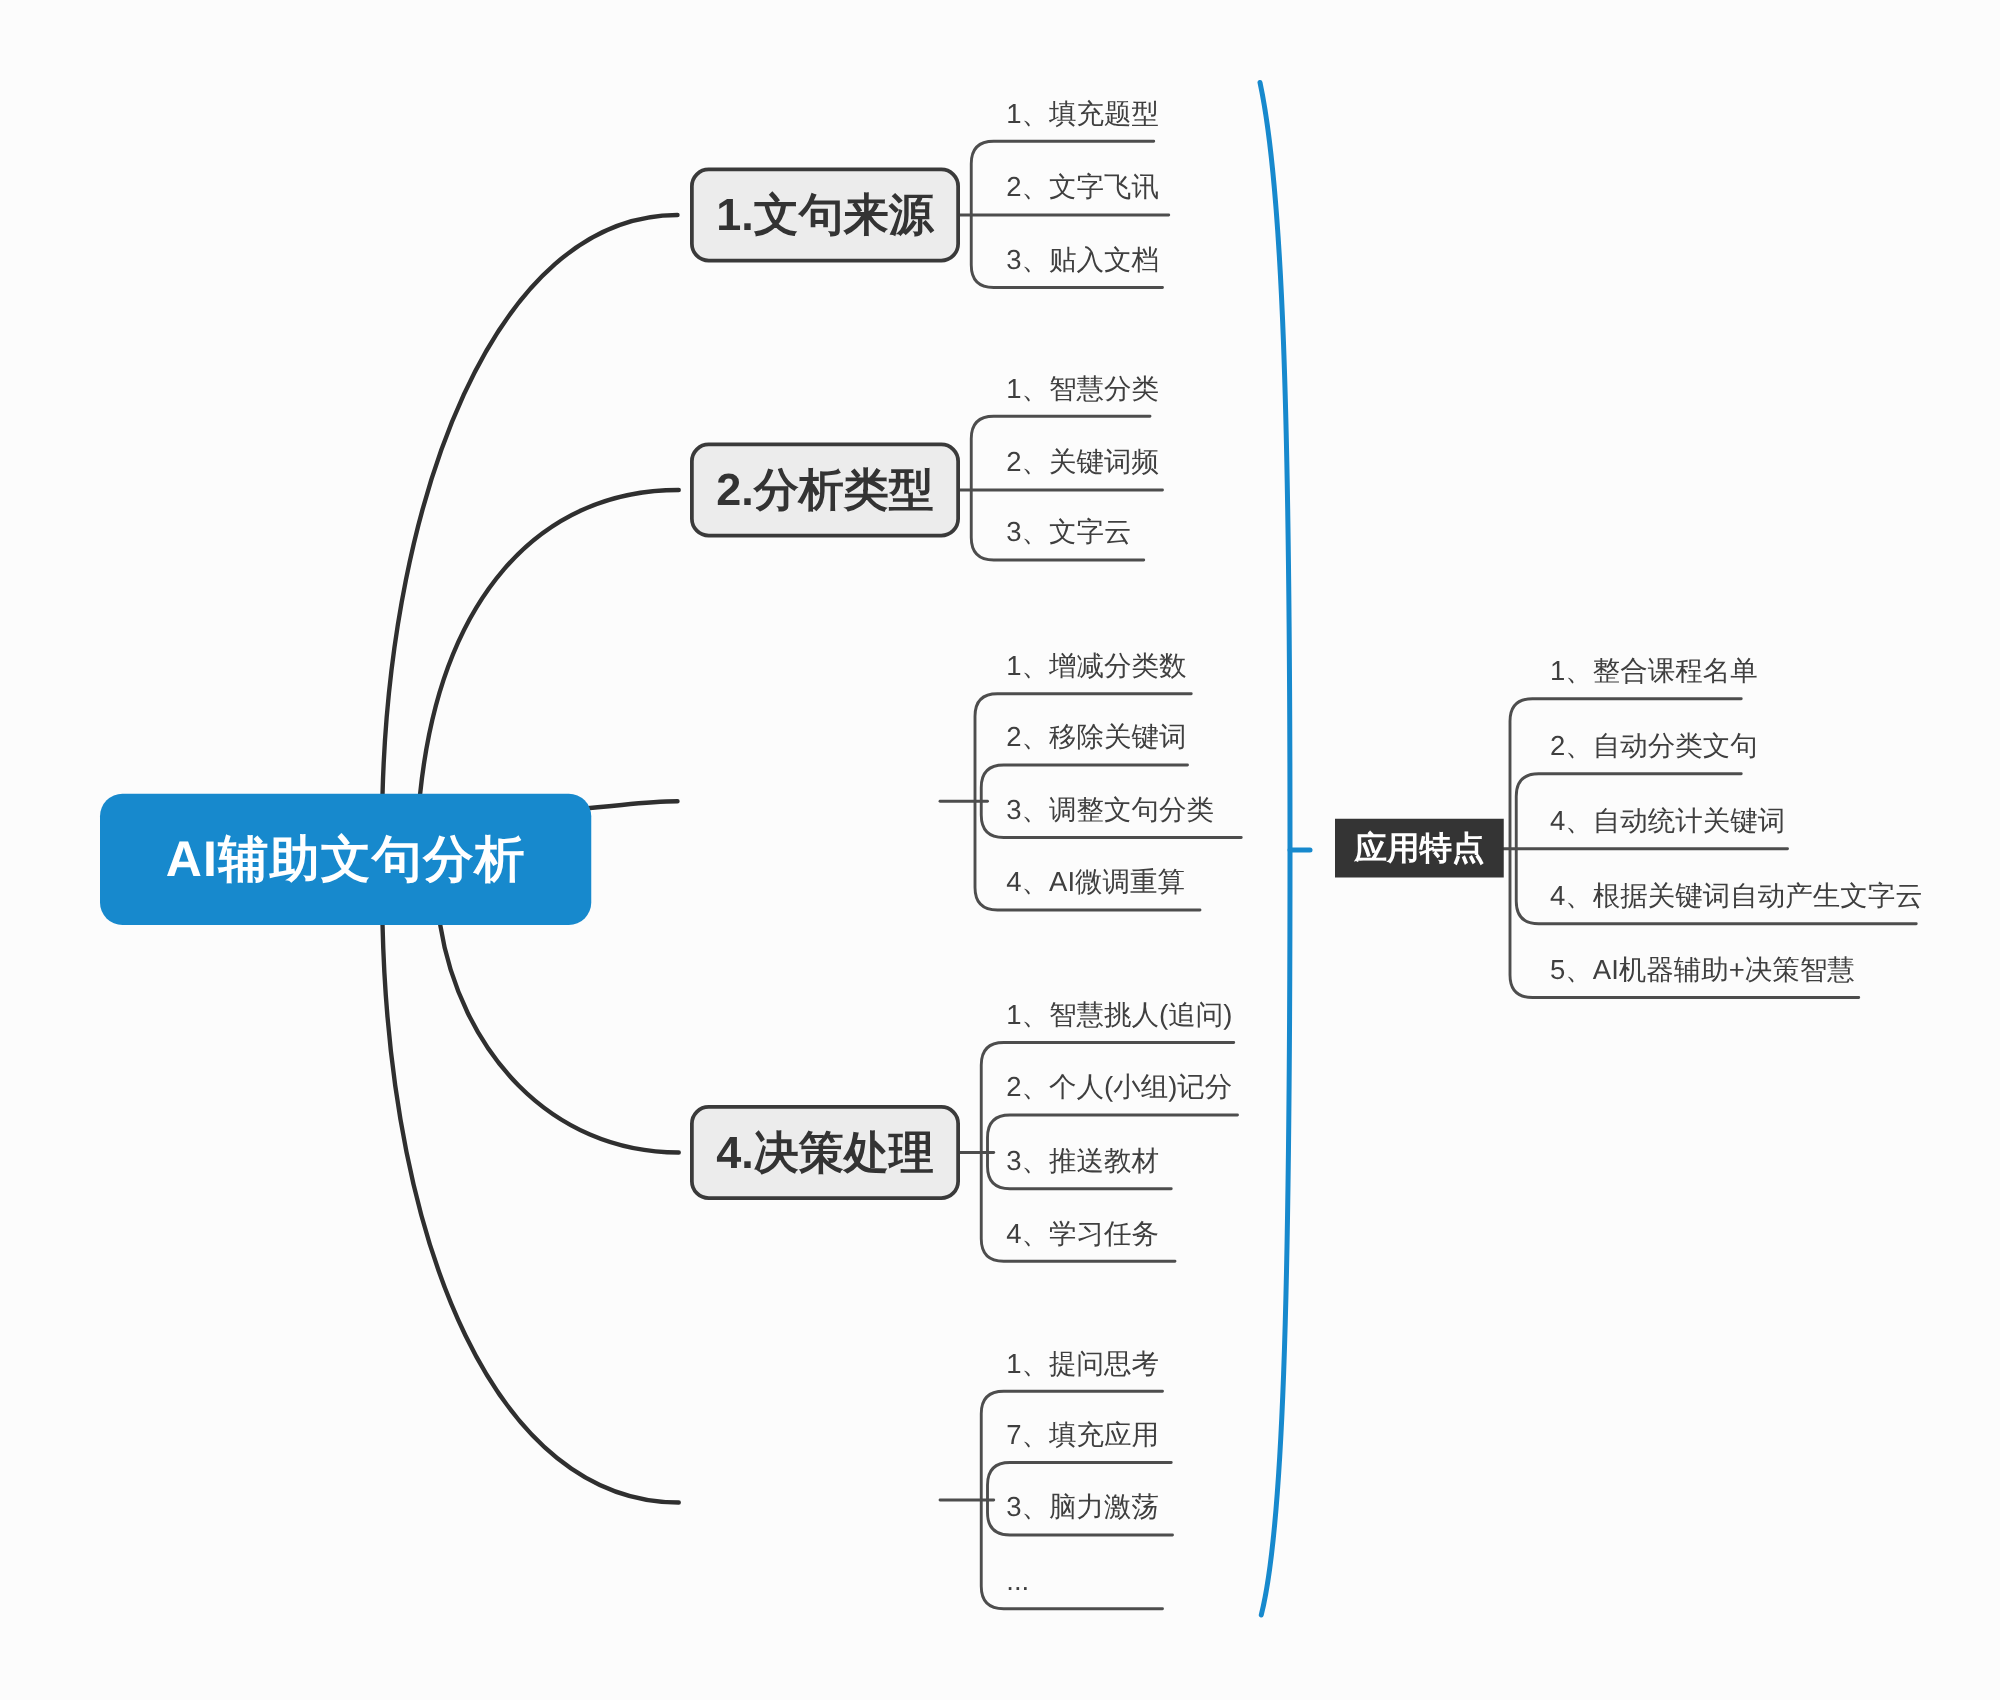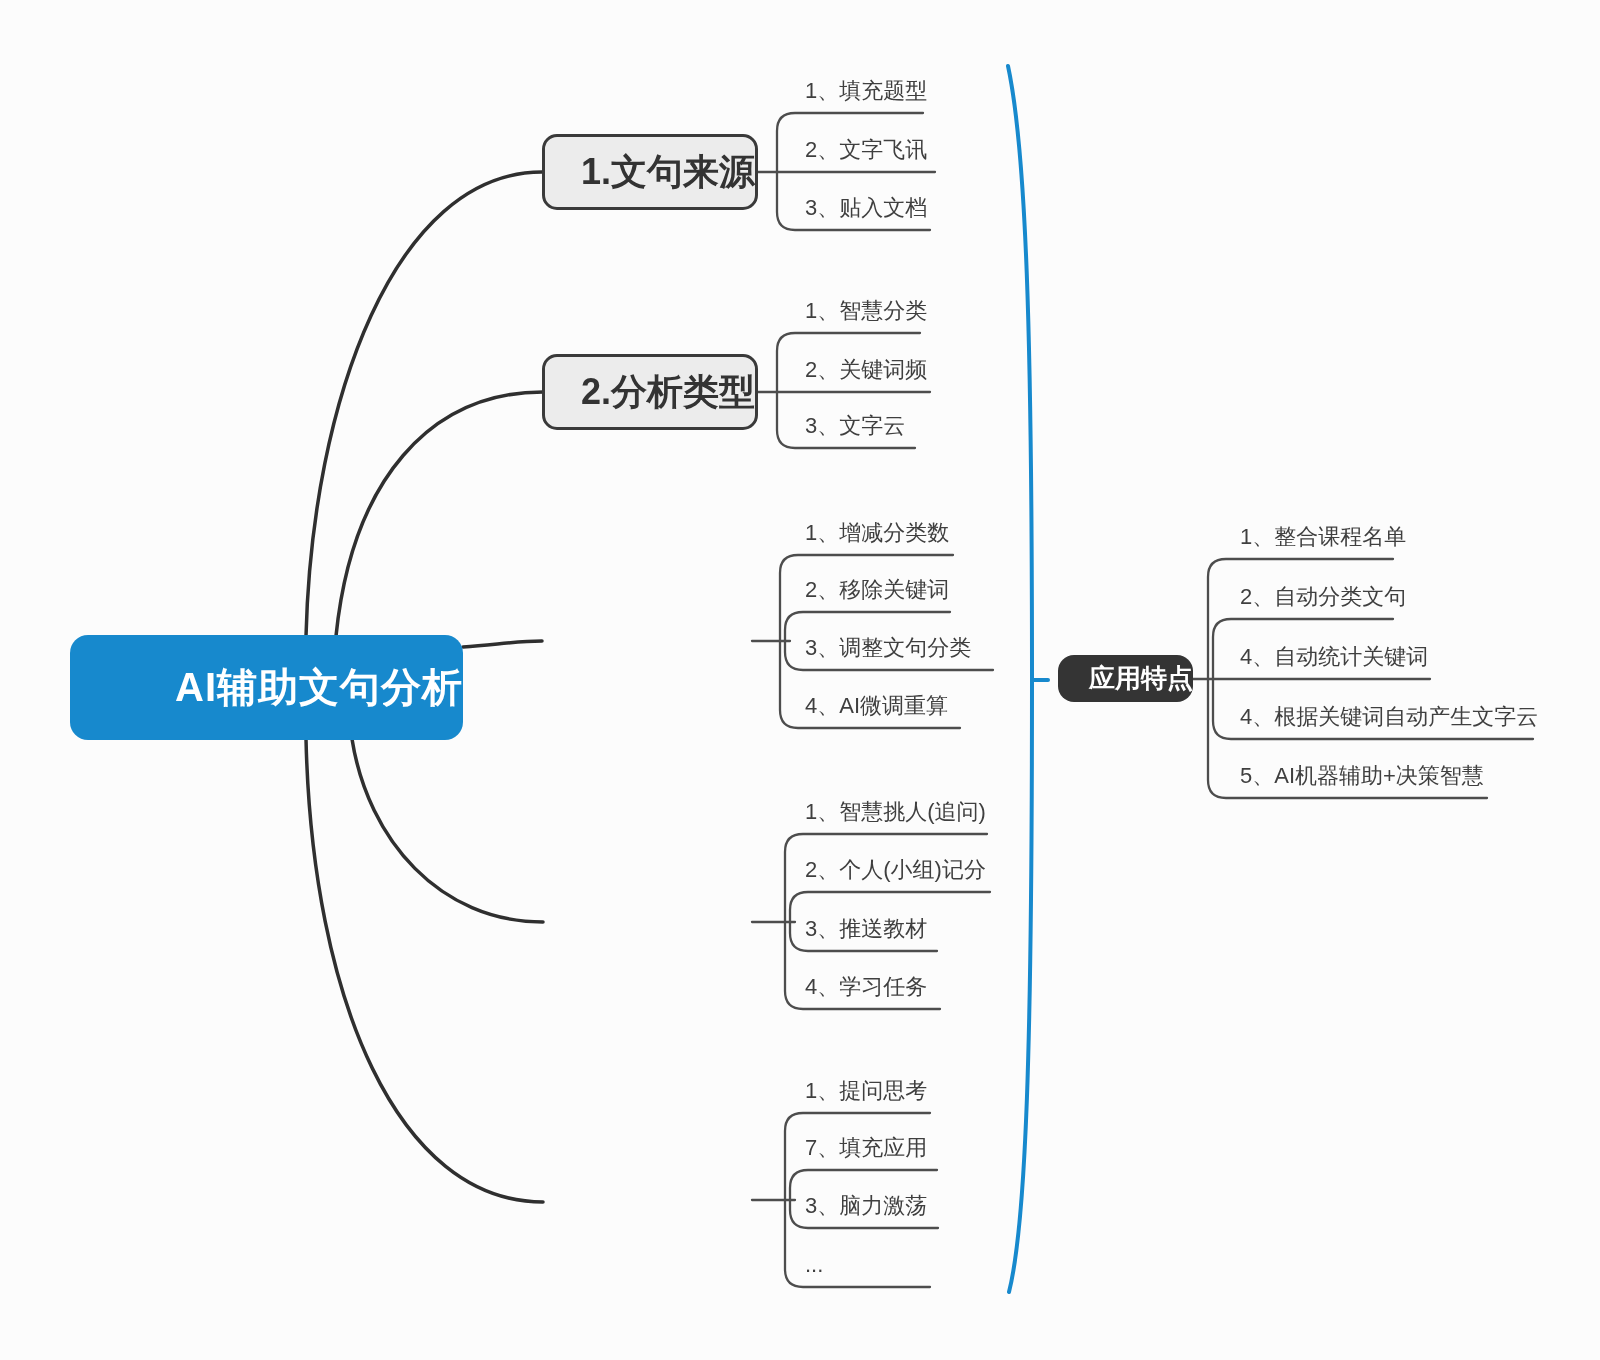--- a/index.html
+++ b/index.html
@@ -2,37 +2,37 @@
 <html><head>
 <meta charset="utf-8">
 <style>
   html,body{margin:0;padding:0;background:#fcfcfc;}
   .canvas{
     position:relative;width:1600px;height:1360px;background:#fcfcfc;overflow:hidden;
     font-family:"Liberation Sans","DejaVu Sans",sans-serif;
   }
   svg.wires{position:absolute;left:0;top:0;width:1600px;height:1360px;}
   .node{
-    position:absolute;display:flex;align-items:center;justify-content:flex-end;
-    box-sizing:border-box;white-space:nowrap;
+    position:absolute;display:flex;align-items:center;justify-content:center;
+    box-sizing:border-box;white-space:nowrap;margin-left:10px;
   }
   .root-node{
     left:70px;top:635px;width:393px;height:105px;
     background:#1789cd;border-radius:18px;
     color:#ffffff;font-size:40px;font-weight:bold;letter-spacing:1px;
   }
   .branch-node{
     left:542px;width:216px;height:76px;
     background:#ececec;border:3px solid #3a3a3a;border-radius:15px;
     color:#333333;font-size:36px;font-weight:bold;
   }
   .b1{top:134px}.b2{top:354px}.b3{top:604px}.b4{top:884px}.b5{top:1164px}
   .right-node{
     left:1058px;top:655px;width:135px;height:47px;
-    background:#343434;border-radius:16px;
+    background:#343434;border-radius:0;
     color:#ffffff;font-size:26px;font-weight:bold;
   }
   .child{
     position:absolute;height:28px;line-height:28px;
     color:#3f3f3f;font-size:22px;white-space:nowrap;
   }
   .lchild{left:805px}
   .rchild{left:1240px}
 </style>
 </head>
@@ -93,20 +93,23 @@
   <div class="node root-node">
     <span>AI辅助文句分析</span>
   </div>
 
   <div class="node branch-node b1">
     <span>1.文句来源</span>
   </div>
   <div class="node branch-node b2">
     <span>2.分析类型</span>
   </div>
+  <div class="node branch-node b4">
+    <span>4.决策处理</span>
+  </div>
 
   <div class="child lchild" style="top:77px">1、填充题型</div>
   <div class="child lchild" style="top:136px">2、文字飞讯</div>
   <div class="child lchild" style="top:194px">3、贴入文档</div>
 
   <div class="child lchild" style="top:297px">1、智慧分类</div>
   <div class="child lchild" style="top:356px">2、关键词频</div>
   <div class="child lchild" style="top:412px">3、文字云</div>
 
   <div class="child lchild" style="top:519px">1、增减分类数</div>

